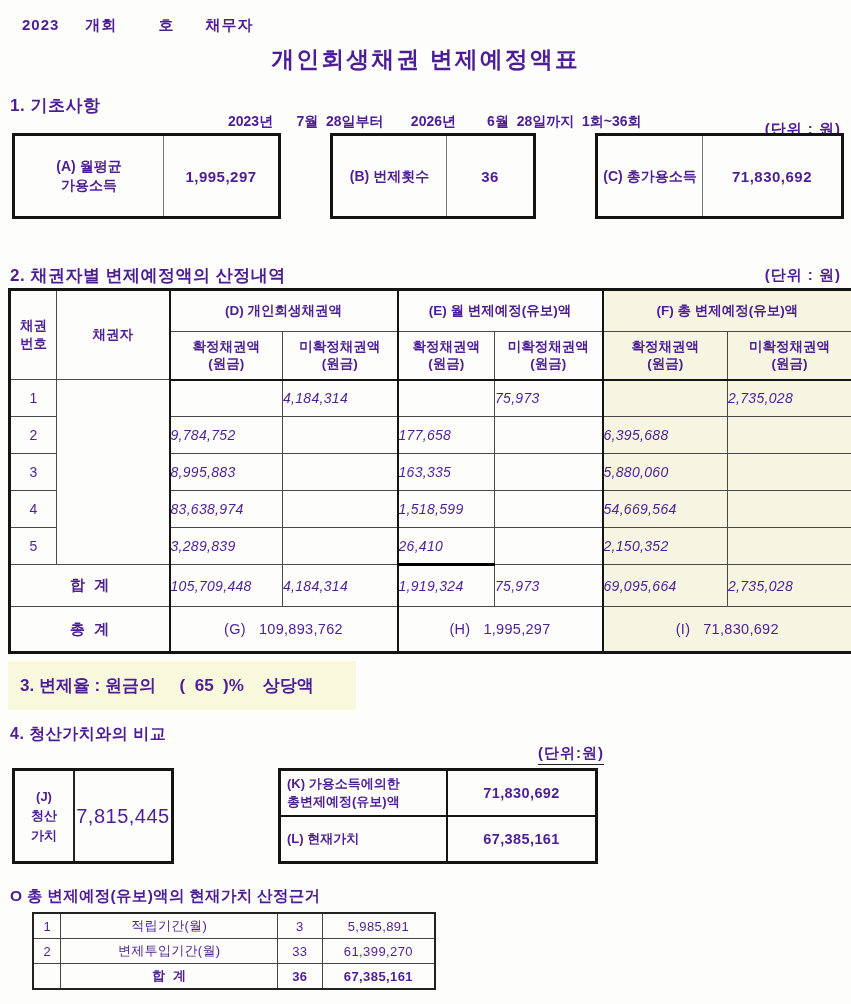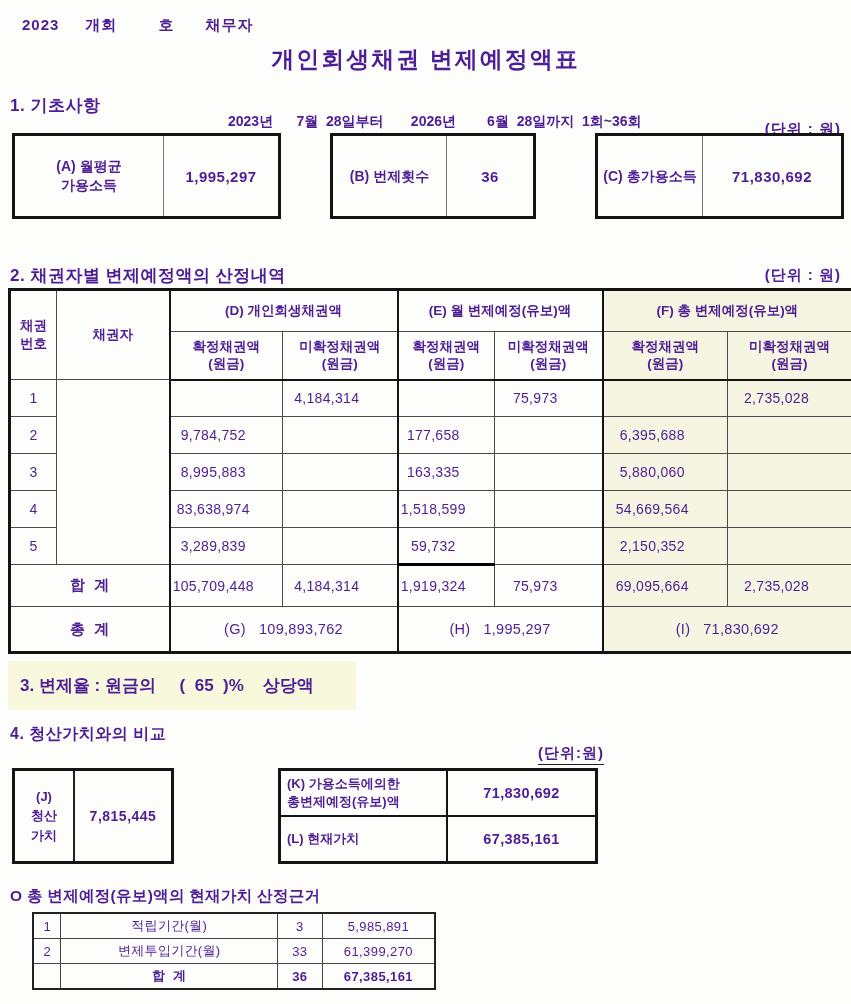--- a/index.html
+++ b/index.html
@@ -38,37 +38,37 @@
   .main-table th{font-size:13.5px;font-weight:700;text-align:center;line-height:1.3;}
   .main-table td{font-size:14px;letter-spacing:.3px;}
   .main-table .gl{border-left:2.5px solid #141414;}
   .main-table tr.h1{height:42px;}
   .main-table tr.h2{height:48px;}
   .main-table tr.h2 th{border-bottom:2px solid #141414;}
   .main-table tr.r{height:37px;}
   .main-table tr.sub{height:42px;}
   .main-table tr.tot{height:46px;}
   .main-table td.num{text-align:center;}
-  .main-table td.v{text-align:center;padding-right:26px;}
+  .main-table td.v{text-align:left;padding-right:26px;font-style:italic;}
   .main-table td.lab{text-align:center;font-weight:700;font-size:15px;white-space:pre;}
   .main-table td.ctr{text-align:center;white-space:pre;font-size:14.5px;}
   .fcol{background:#f5f5e1;}
   .tb3{border-bottom:3px solid #000 !important;}
 
   
   .s3-highlight{position:absolute;top:661px;left:8px;background:#f8f8dc;
                 padding:13px 42px 13px 12px;font-size:17px;font-weight:700;}
 
   
   .j-box{position:absolute;top:768px;left:12px;width:156px;height:90px;
          border:3px solid #141414;display:flex;background:#fdfdfb;}
   .j-box .lbl{flex:0 0 58px;display:flex;align-items:center;justify-content:center;text-align:center;
               border-right:2px solid #222;font-size:13px;font-weight:600;line-height:1.5;}
   .j-box .val{flex:1;display:flex;align-items:center;justify-content:center;
-              font-size:14px;font-weight:700;letter-spacing:.5px;border-radius:13px;}
+              font-size:20px;font-weight:400;letter-spacing:.5px;border-radius:13px;}
   .kl-table{position:absolute;top:768px;left:278px;width:320px;border-collapse:collapse;
             border:3px solid #141414;}
   .kl-table td{border:2px solid #141414;height:42px;}
   .kl-table td.lbl{width:158px;font-size:13px;font-weight:700;line-height:1.35;
                    padding-left:6px;text-align:left;}
   .kl-table td.val{text-align:center;font-size:14.5px;letter-spacing:.4px;font-weight:600;}
 
   
   .s5-heading{position:absolute;top:886px;left:10px;font-size:15.5px;font-weight:700;letter-spacing:.3px;}
   .s5-table{position:absolute;top:912px;left:32px;width:404px;border-collapse:collapse;
@@ -176,21 +176,21 @@
         <td class="v"></td>
         <td class="v gl">1,518,599</td>
         <td class="v"></td>
         <td class="v gl fcol">54,669,564</td>
         <td class="v fcol"></td>
       </tr>
       <tr class="r">
         <td class="num">5</td>
         <td class="v gl">3,289,839</td>
         <td class="v"></td>
-        <td class="v gl tb3">59,732</td>
+        <td class="v gl tb3">26,410</td>
         <td class="v"></td>
         <td class="v gl fcol">2,150,352</td>
         <td class="v fcol"></td>
       </tr>
 
       <tr class="sub">
         <td colspan="2" class="lab">합  계</td>
         <td class="v gl">105,709,448</td>
         <td class="v">4,184,314</td>
         <td class="v gl">1,919,324</td>

